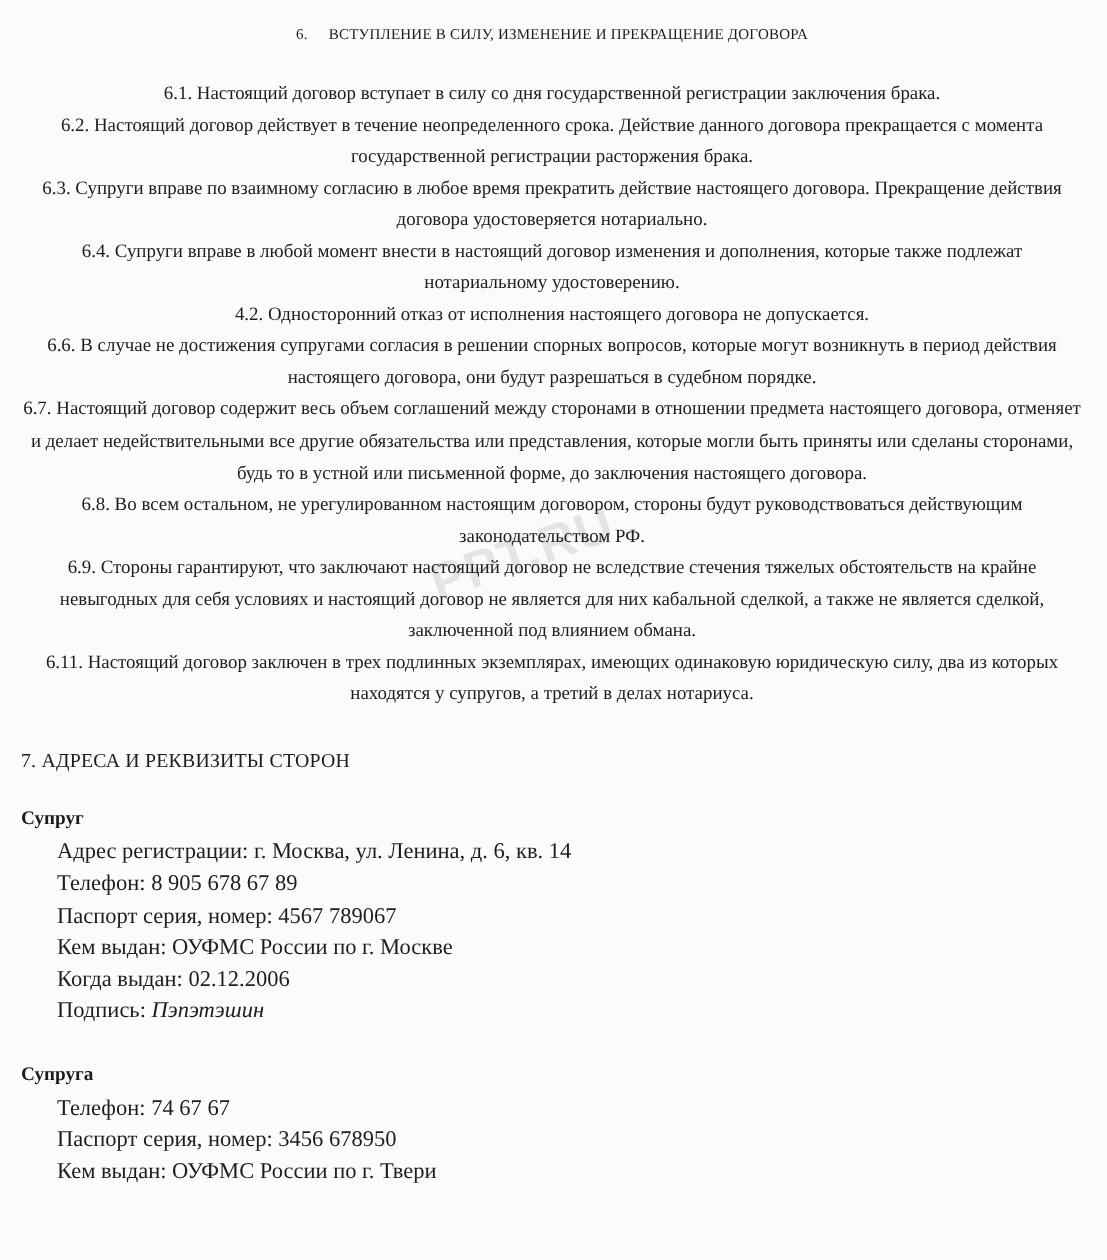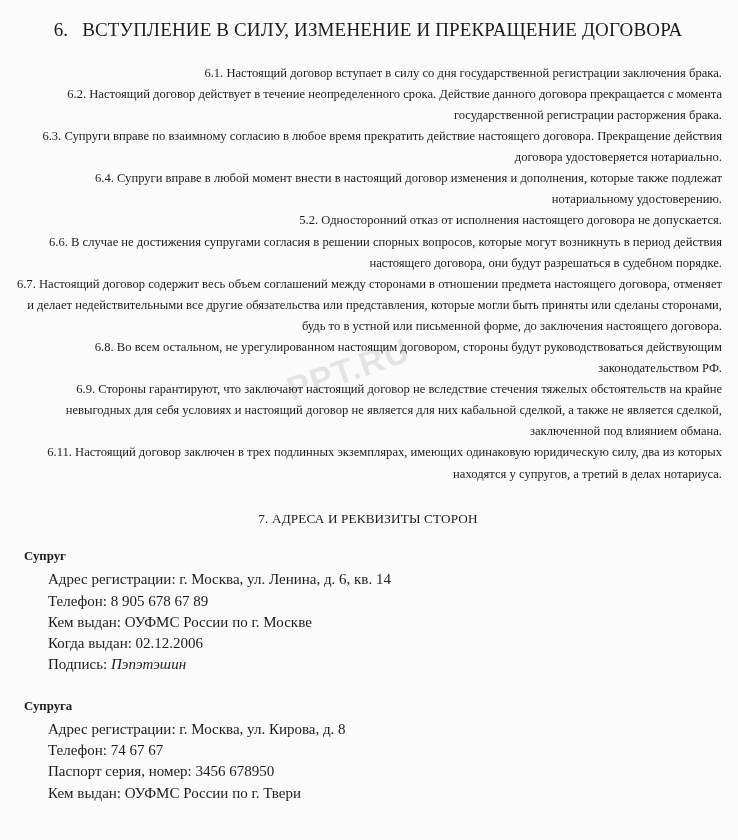--- a/index.html
+++ b/index.html
@@ -45,63 +45,62 @@
   }
 
   
   .content {
     position: relative;
     z-index: 1;
     padding: 0 16px 0 14px;
   }
 
   h1.section-heading {
-    font-size: 19px;
+    font-size: 10px;
     font-weight: 400;
     text-align: center;
     margin: 0;
     padding-top: 18px;
     letter-spacing: 0.15px;
     line-height: 1.25;
   }
   h1.section-heading .num {
     margin-right: 14px;
   }
 
   h2.section-heading-2 {
     font-size: 13.2px;
     font-weight: 400;
-    text-align: center;
     margin: 0;
     padding-top: 26px;
     padding-bottom: 2px;
     letter-spacing: 0.15px;
     line-height: 1.25;
   }
 
   .clauses {
     margin: 0;
     padding: 0;
     list-style: none;
     padding-top: 21px;
   }
   .clauses li {
     font-size: 12.6px;
     line-height: 21.1px;
-    text-align: right;
+    text-align: center;
     margin: 0;
     padding: 0;
   }
 
   
   .parties {
     padding-top: 17px;
   }
   .party {
-    margin: 0 0 20px 10px;
+    margin: 0 0 20px 0;
   }
   .party:last-child { margin-bottom: 0; }
 
   .party-title {
     font-size: 12.8px;
     font-weight: 700;
     line-height: 21.1px;
     margin: 0 0 2px 0;
   }
   .party-fields {
@@ -128,45 +127,45 @@
 
     <h1 class="section-heading">
       <span class="num">6.</span><span>ВСТУПЛЕНИЕ В СИЛУ, ИЗМЕНЕНИЕ И ПРЕКРАЩЕНИЕ ДОГОВОРА</span>
     </h1>
 
     <ul class="clauses">
         <li>6.1. Настоящий договор вступает в силу со дня государственной регистрации заключения брака.</li>
         <li>6.2. Настоящий договор действует в течение неопределенного срока. Действие данного договора прекращается с момента государственной регистрации расторжения брака.</li>
         <li>6.3. Супруги вправе по взаимному согласию в любое время прекратить действие настоящего договора. Прекращение действия договора удостоверяется нотариально.</li>
         <li>6.4. Супруги вправе в любой момент внести в настоящий договор изменения и дополнения, которые также подлежат нотариальному удостоверению.</li>
-        <li>5.2. Односторонний отказ от исполнения настоящего договора не допускается.</li>
+        <li>4.2. Односторонний отказ от исполнения настоящего договора не допускается.</li>
         <li>6.6. В случае не достижения супругами согласия в решении спорных вопросов, которые могут возникнуть в период действия настоящего договора, они будут разрешаться в судебном порядке.</li>
         <li>6.7. Настоящий договор содержит весь объем соглашений между сторонами в отношении предмета настоящего договора, отменяет и делает недействительными все другие обязательства или представления, которые могли быть приняты или сделаны сторонами, будь то в устной или письменной форме, до заключения настоящего договора.</li>
         <li>6.8. Во всем остальном, не урегулированном настоящим договором, стороны будут руководствоваться действующим законодательством РФ.</li>
         <li>6.9. Стороны гарантируют, что заключают настоящий договор не вследствие стечения тяжелых обстоятельств на крайне невыгодных для себя условиях и настоящий договор не является для них кабальной сделкой, а также не является сделкой, заключенной под влиянием обмана.</li>
         <li>6.11. Настоящий договор заключен в трех подлинных экземплярах, имеющих одинаковую юридическую силу, два из которых находятся у супругов, а третий в делах нотариуса.</li>
       </ul>
 
     <h2 class="section-heading-2">7. АДРЕСА И РЕКВИЗИТЫ СТОРОН</h2>
 
     <div class="parties">
         <div class="party">
           <div class="party-title">Супруг</div>
           <ul class="party-fields">
             <li><span>Адрес регистрации:</span> <span>г. Москва, ул. Ленина, д. 6, кв. 14</span></li>
             <li><span>Телефон:</span> <span>8 905 678 67 89</span></li>
+            <li><span>Паспорт серия, номер:</span> <span>4567 789067</span></li>
             <li><span>Кем выдан:</span> <span>ОУФМС России по г. Москве</span></li>
             <li><span>Когда выдан:</span> <span>02.12.2006</span></li>
             <li><span>Подпись:</span> <span class="sig-value">Пэпэтэшин</span></li>
           </ul>
         </div>
         <div class="party">
           <div class="party-title">Супруга</div>
           <ul class="party-fields">
-            <li><span>Адрес регистрации:</span> <span>г. Москва, ул. Кирова, д. 8</span></li>
             <li><span>Телефон:</span> <span>74 67 67</span></li>
             <li><span>Паспорт серия, номер:</span> <span>3456 678950</span></li>
             <li><span>Кем выдан:</span> <span>ОУФМС России по г. Твери</span></li>
             <li> </li>
           </ul>
         </div>
       </div>
 
   </div>
 </div>

